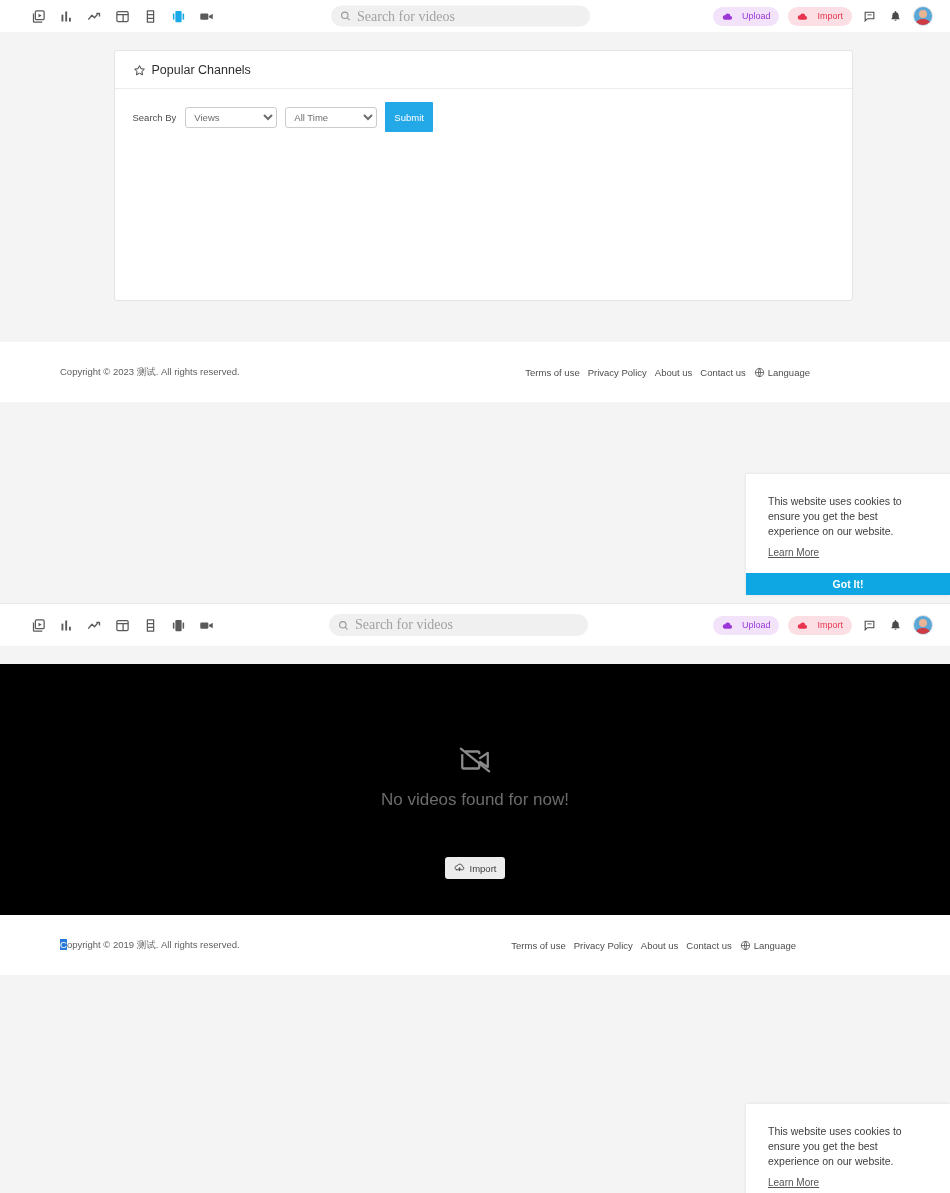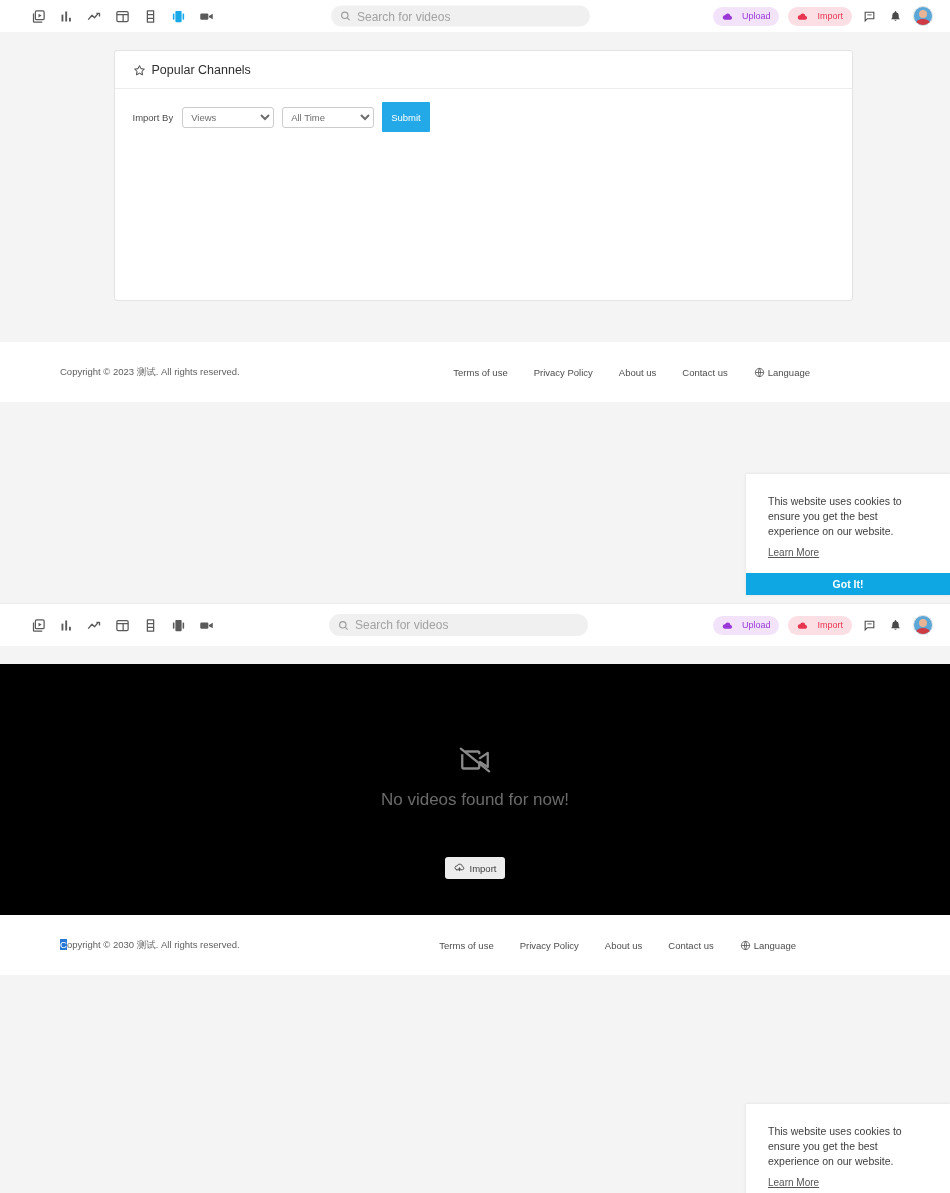--- a/index.html
+++ b/index.html
@@ -30,22 +30,22 @@
   .search-wrap {
     position: absolute; left: 331px; top: 50%; transform: translateY(-50%);
     width: 259px; height: 21px;
     background: #f0f0f0; border-radius: 11px;
     display: flex; align-items: center; padding: 0 9px;
   }
   .search-wrap.v2 { left: 329px; width: 259px; height: 22px; }
   .search-ico { color: #9b9b9b; display: flex; margin-right: 6px; }
   .search-input {
     border: 0; outline: 0; background: transparent;
-    font-family: Liberation Sans, sans-serif;
-    font-size: 12px; color: #3c3c3c; width: 100%;
+    font-family: Liberation Serif, serif;
+    font-size: 14px; color: #3c3c3c; width: 100%;
   }
   .search-input::placeholder { color: #a2a2a2; }
 
   .nav-right {
     position: absolute; right: 17px; top: 50%; transform: translateY(-50%);
     display: flex; align-items: center; gap: 9px;
   }
   .pill {
     display: flex; align-items: center; gap: 9px;
     height: 19px; padding: 0 9px; border-radius: 10px;
@@ -113,21 +113,21 @@
   .empty-state .txt { font-size: 9.5px; color: #8d8d8d; }
 
   
   .footer {
     background: #fff; height: 60px;
     display: flex; align-items: center; position: relative;
   }
   .footer-copy { font-size: 9.5px; color: #5e5e5e; margin-left: 60px; }
   .sel-hl { background: #2879d7; color: #fff; }
   .footer-links {
-    position: absolute; right: 140px; display: flex; align-items: center; gap: 26px;
+    position: absolute; right: 140px; display: flex; align-items: center; gap: 8px;
   }
   .footer-links.v2 { right: 154px; }
   .footer-links a {
     font-size: 9.5px; color: #4d4d4d; text-decoration: none; cursor: pointer;
   }
   .lang { display: flex; align-items: center; gap: 3px; }
   .lang svg { display: block; color: #4d4d4d; }
 
   
   .cookie {
@@ -267,21 +267,21 @@
       <div class="card-head">
         <span class="star-ico">
           <svg width="13" height="13" viewBox="0 0 24 24" fill="none" stroke="currentColor" stroke-width="1.8" stroke-linejoin="round">
               <path d="M12 3l2.7 5.7 6.3.8-4.6 4.3 1.2 6.2L12 17l-5.6 3 1.2-6.2L3 9.5l6.3-.8z"></path>
             </svg>
         </span>
         <span>Popular Channels</span>
       </div>
 
       <div class="filter-row">
-        <span class="filter-label">Import By</span>
+        <span class="filter-label">Search By</span>
         <select class="sel">
           <option>Views</option>
         </select>
         <select class="sel wide">
           <option>All Time</option>
         </select>
         <button class="btn-submit">Submit</button>
       </div>
 
     </div>
@@ -431,21 +431,21 @@
         <svg width="11" height="11" viewBox="0 0 24 24" fill="none" stroke="currentColor" stroke-width="1.8" stroke-linecap="round">
             <path d="M6 17h12a3.5 3.5 0 0 0 .3-6.98A5.8 5.8 0 0 0 7 8.5 3.4 3.4 0 0 0 6 17z"></path>
             <path d="M12 19v-6M9.5 15.5L12 13l2.5 2.5"></path>
           </svg>
       </span>
       <span>Import</span>
     </button>
   </div>
 
   <div class="footer">
-    <div class="footer-copy"><span class="sel-hl">C</span><span>opyright © 2030 测试. All rights reserved.</span></div>
+    <div class="footer-copy"><span class="sel-hl">C</span><span>opyright © 2019 测试. All rights reserved.</span></div>
     <div class="footer-links v2">
       <a>Terms of use</a>
       <a>Privacy Policy</a>
       <a>About us</a>
       <a>Contact us</a>
       <a class="lang">
         <span>
           <svg width="11" height="11" viewBox="0 0 24 24" fill="none" stroke="currentColor" stroke-width="1.7">
               <circle cx="12" cy="12" r="9"></circle>
               <path d="M3 12h18M12 3c3 3.5 3 14 0 18M12 3c-3 3.5-3 14 0 18"></path>

